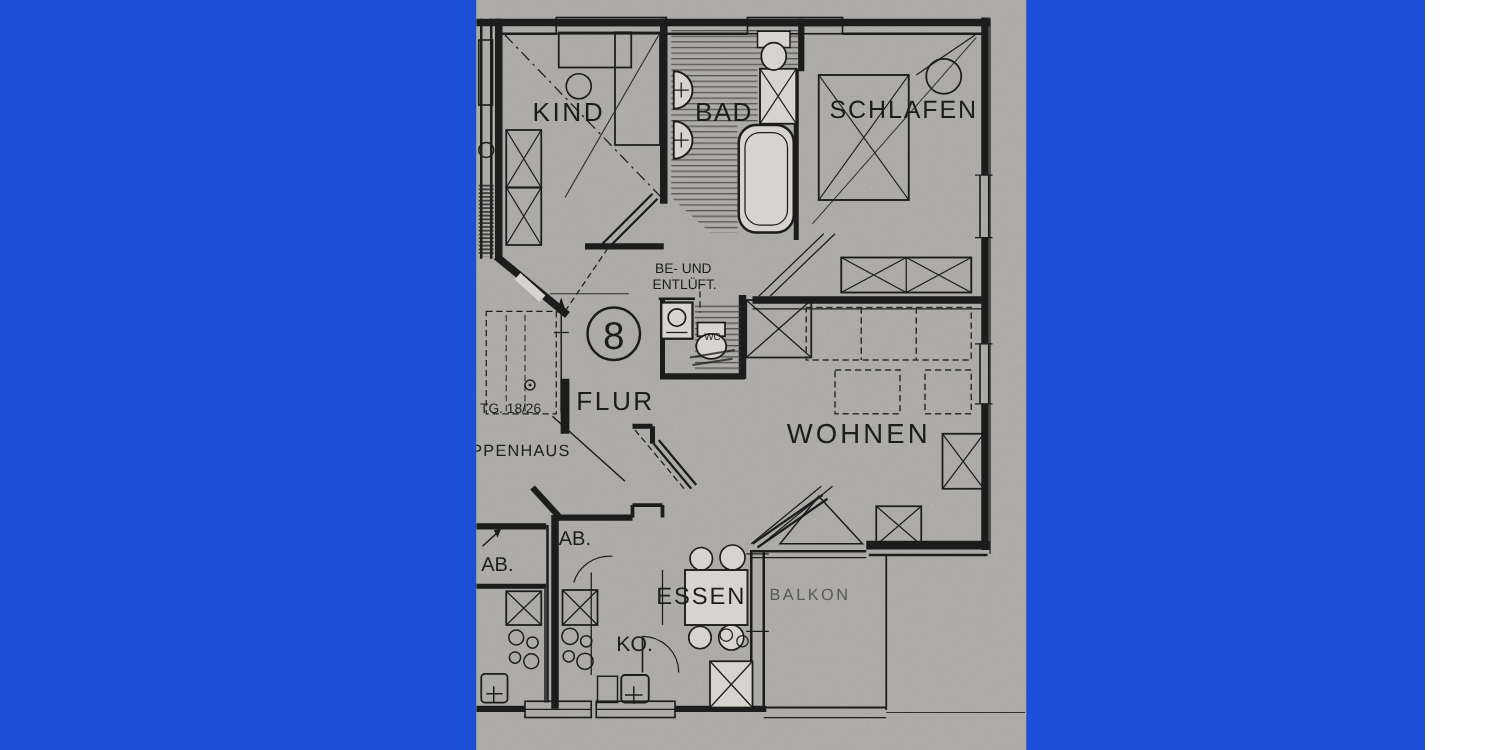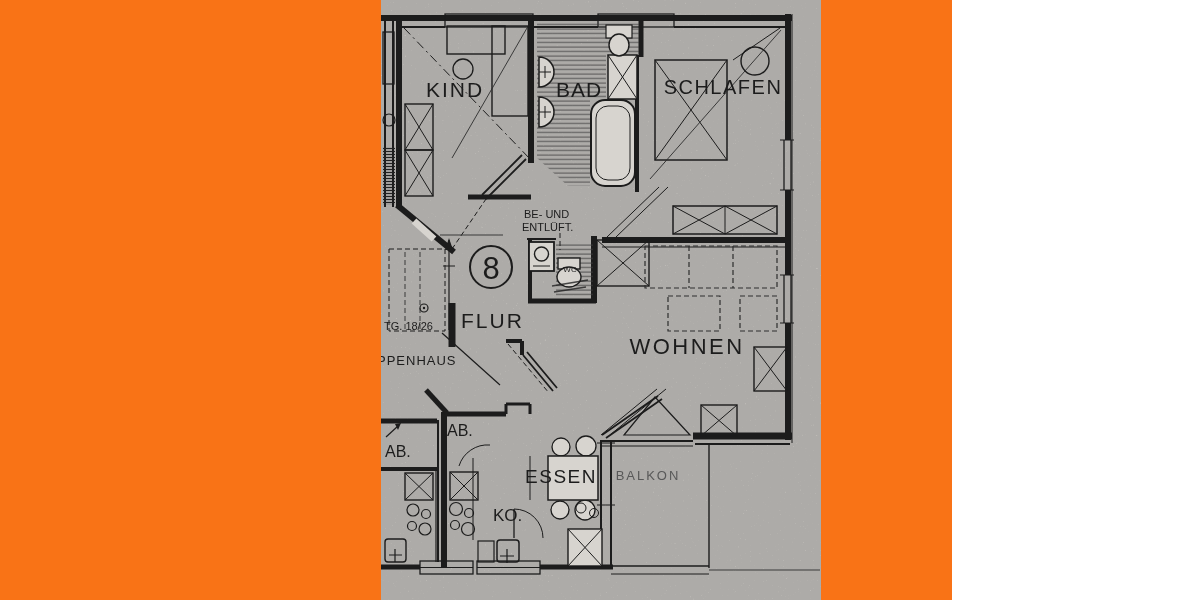--- a/index.html
+++ b/index.html
@@ -1,16 +1,16 @@
 <!DOCTYPE html>
 <html style="--paper: #d7d4cf; --ink: #1c1c1c; --faded: #585858;"><head>
 <meta charset="utf-8">
 <style>
   html,body{margin:0;padding:0;background:#ffffff;}
-  .stage{position:relative;width:952px;height:600px;background:#f97316;overflow:hidden;
+  .stage{position:relative;width:1140px;height:600px;background:#1d4ed8;overflow:hidden;
          font-family:"Liberation Sans",sans-serif;}
   svg{position:absolute;left:0;top:0;}
   
   .w7{stroke:var(--ink);stroke-width:7;fill:none}
   .w6{stroke:var(--ink);stroke-width:6;fill:none}
   .w5{stroke:var(--ink);stroke-width:5;fill:none}
   .w4{stroke:var(--ink);stroke-width:4;fill:none}
   .w3{stroke:var(--ink);stroke-width:3;fill:none}
   .w2{stroke:var(--ink);stroke-width:2;fill:none}
   .w18{stroke:var(--ink);stroke-width:1.8;fill:none}

